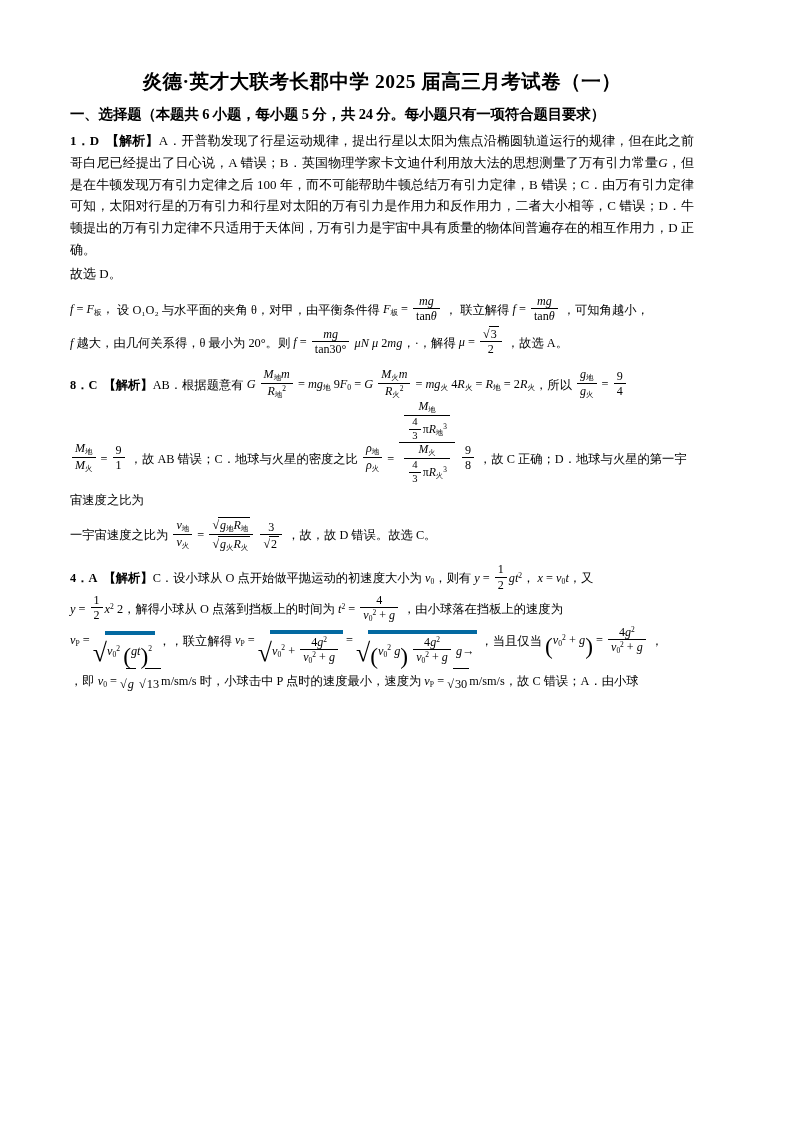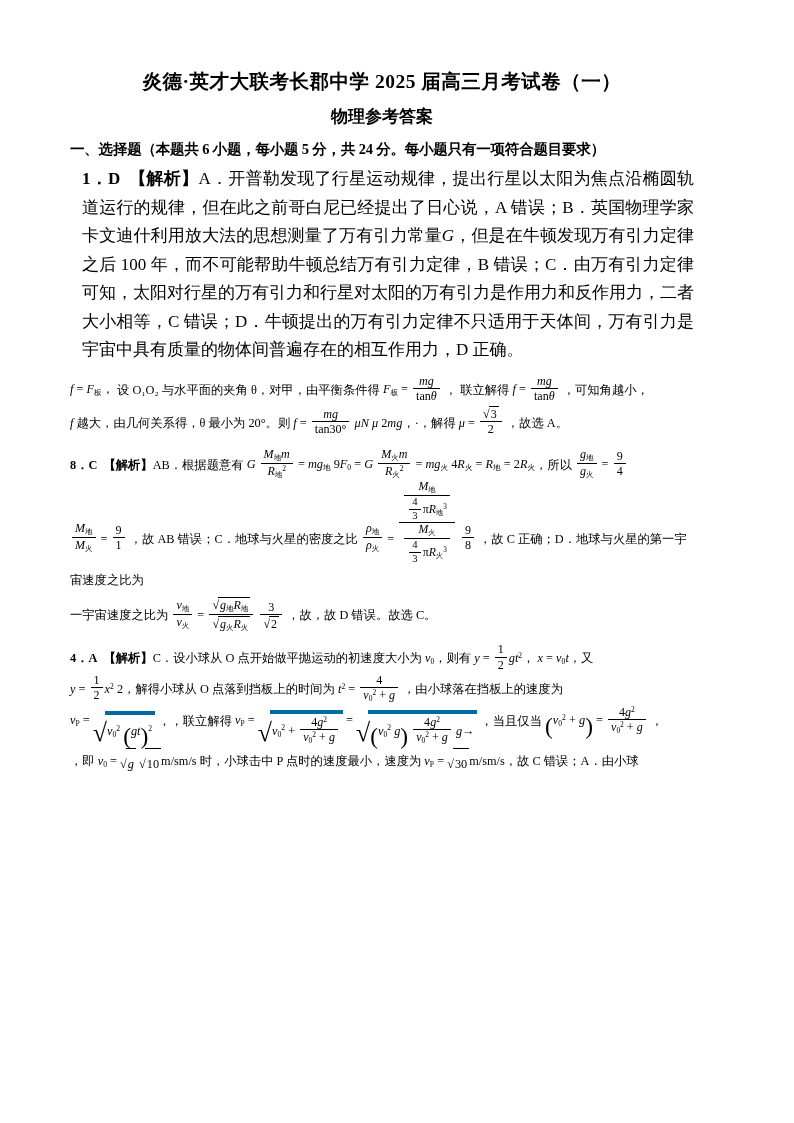--- a/index.html
+++ b/index.html
@@ -37,24 +37,24 @@
     font-weight: bold;
     margin-bottom: 12px;
   }
   .section-head {
     font-size: 14.5px;
     font-weight: bold;
     margin-bottom: 6px;
     letter-spacing: -0.2px;
   }
   .para {
-    font-size: 17px;
+    font-size: 13px;
     line-height: 1.68;
     text-align: justify;
-    margin: 0 0 2px 12px;
+    margin: 0 0 2px 0;
   }
   .q-block { margin-bottom: 9px; }
   .bracket { font-weight: bold; }
   .mathline {
     font-size: 12.3px;
     line-height: 2.45;
     display: block;
     margin: 0;
   }
   .mi { font-style: italic; }
@@ -123,28 +123,28 @@
   }
   .nowrap { white-space: nowrap; }
   .bold { font-weight: bold; }
 </style>
 </head>
 <body>
 
 <div class="page">
 
   <div class="title">炎德·英才大联考长郡中学 2025 届高三月考试卷（一）</div>
-  <div class="subtitle">物理参考答案</div>
   <div class="section-head">一、选择题（本题共 6 小题，每小题 5 分，共 24 分。每小题只有一项符合题目要求）</div>
 
   <div class="q-block">
     <div class="para">
       <span class="bold">1．D</span>
       <span>&nbsp;</span><span class="bracket">【解析】</span><span>A．开普勒发现了行星运动规律，提出行星以太阳为焦点沿椭圆轨道运行的规律，但在此之前哥白尼已经提出了日心说，A 错误；B．英国物理学家卡文迪什利用放大法的思想测量了万有引力常量</span><span class="mi">G</span><span>，但是在牛顿发现万有引力定律之后 100 年，而不可能帮助牛顿总结万有引力定律，B 错误；C．由万有引力定律可知，太阳对行星的万有引力和行星对太阳的万有引力是作用力和反作用力，二者大小相等，C 错误；D．牛顿提出的万有引力定律不只适用于天体间，万有引力是宇宙中具有质量的物体间普遍存在的相互作用力，D 正确。</span>
     </div>
+    <div class="para">故选 D。</div>
   </div>
 
   <div class="q-block">
 
     <div class="mathline">
       <span class="nowrap"><span class="mi">f</span> = <span class="mi">F</span><span class="sub">板</span>，</span>
       <span>设 O₁O₂ 与水平面的夹角 θ，对甲，由平衡条件得</span>
       <span class="nowrap"><span class="mi">F</span><span class="sub">板</span> =
         <span class="frac"><span class="num"><span class="mi">mg</span></span><span class="den">tan<span class="mi">θ</span></span></span>
       </span>，
@@ -255,19 +255,19 @@
       </span><span>，当且仅当</span>
       <span class="nowrap"><span class="paren-big">(</span><span class="mi">v</span><span class="sub">0</span><span class="sup">2</span> + <span class="mi">g</span><span class="paren-big">)</span> =
         <span class="frac"><span class="num">4<span class="mi">g</span><span class="sup">2</span></span><span class="den"><span class="mi">v</span><span class="sub">0</span><span class="sup">2</span> + <span class="mi">g</span></span></span>
       </span>，
     </div>
 
     <div class="mathline">
       <span>，即</span>
       <span class="nowrap"><span class="mi">v</span><span class="sub">0</span> =
         <span class="sqrt"><span class="rad">√</span><span class="body"><span class="mi">g</span></span></span></span>
-      <span class="nowrap"><span class="sqrt"><span class="rad">√</span><span class="body">10</span></span>m/s</span><span>m/s 时，小球击中 P 点时的速度最小，速度为</span>
+      <span class="nowrap"><span class="sqrt"><span class="rad">√</span><span class="body">13</span></span>m/s</span><span>m/s 时，小球击中 P 点时的速度最小，速度为</span>
       <span class="nowrap"><span class="mi">v</span><span class="sub">P</span> =
         <span class="sqrt"><span class="rad">√</span><span class="body">30</span></span>m/s</span><span>m/s，故 C 错误；A．由小球</span>
     </div>
   </div>
 
 </div>
 
 </body></html>

